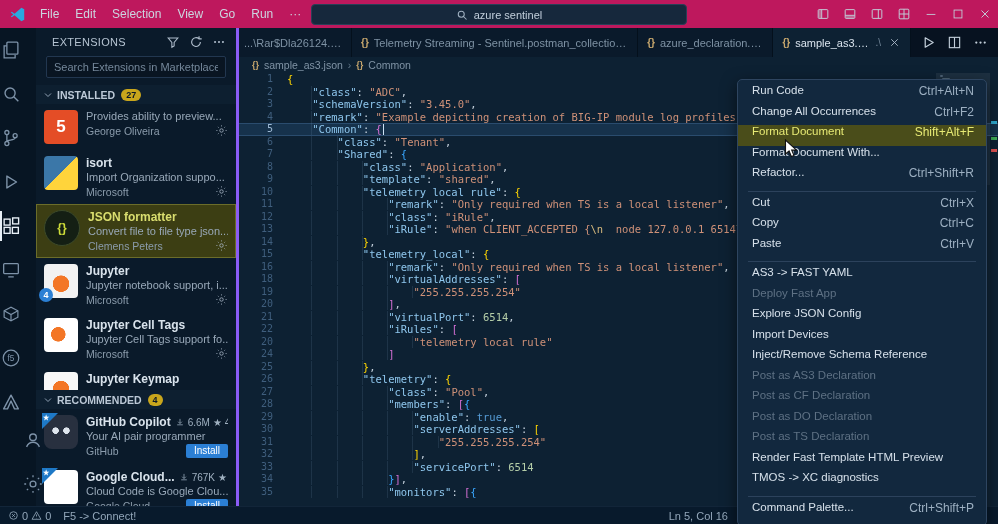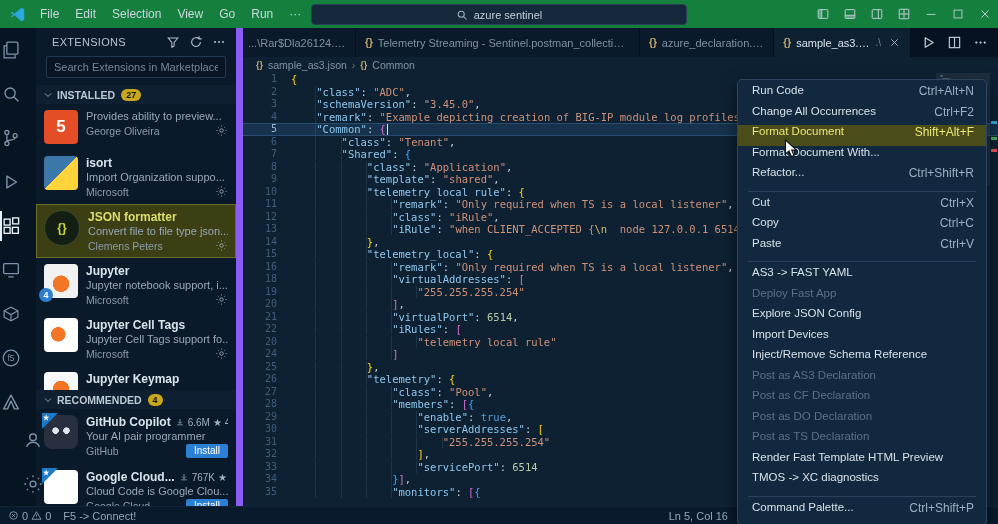--- a/index.html
+++ b/index.html
@@ -2,21 +2,21 @@
 <html><head>
 <meta charset="utf-8">
 <style>
   html,body{margin:0;padding:0;background:#000;overflow:hidden}
   .window{position:relative;width:998px;height:524px;background:#0d2133;overflow:hidden;
     font-family:"Liberation Sans",sans-serif;color:#cfd9e3;font-size:12px}
   .ico{display:inline-flex;width:16px;height:16px}
   .ico svg{width:100%;height:100%}
 
   
-  .titlebar{position:absolute;top:0;left:0;right:0;height:28px;background:#15803d;display:flex;align-items:center;z-index:5}
+  .titlebar{position:absolute;top:0;left:0;right:0;height:28px;background:#be185d;display:flex;align-items:center;z-index:5}
   .tb-logo{width:17px;height:17px;margin:0 6px 0 9px;flex:none}
   .menubar{display:flex;height:100%}
   .menu-item{font-size:12px;color:#ccd6e0;padding:0 8px;display:flex;align-items:center}
   .nav-arrows{display:flex;gap:12px;margin-left:16px;color:#c2cedb}
   .nav-arrows .ico{width:15px;height:15px}
   .tb-search{position:absolute;left:50%;transform:translateX(-50%);top:4px;width:374px;height:19px;background:#16283c;
     border:1px solid #2a3f57;border-radius:4px;display:flex;align-items:center;justify-content:center;gap:6px;
     font-size:11px;color:#c2cfdc}
   .tb-search .ico{width:12px;height:12px;color:#9fb0c0}
   .tb-right{margin-left:auto;display:flex;align-items:center;height:100%}
@@ -28,21 +28,21 @@
 
   
   .activitybar{width:36px;background:#071523;display:flex;flex-direction:row;flex:none}
   .ab-item{height:44px;display:flex;align-items:center;justify-content:center;color:#7e93a9;position:relative}
   .ab-item.active{color:#e8f0f7}
   .ab-item.active::before{content:"";position:absolute;left:0;top:7px;bottom:7px;width:2px;background:#e8f0f7}
   .ab-ico{width:22px;height:22px}
   .ab-bottom{margin-top:auto}
 
   
-  .sidebar{width:200px;background:#0a1a2a;display:flex;flex-direction:column;overflow:hidden;flex:none;border-right:7px solid #8b5cf6}
+  .sidebar{width:200px;background:#0a1a2a;display:flex;flex-direction:column;overflow:hidden;flex:none;border-right:3px solid #8b5cf6}
   .sb-header{height:28px;display:flex;align-items:center;padding:0 10px 0 16px;flex:none}
   .sb-title{font-size:11px;color:#b6c4d2;letter-spacing:.3px}
   .sb-icons{margin-left:auto;display:flex;gap:9px;color:#aebccb}
   .sb-iconbtn{display:inline-flex;width:14px;height:14px}
   .sb-iconbtn svg{width:100%;height:100%}
   .sb-search{padding:0 10px 7px;flex:none}
   .sb-search input{width:100%;box-sizing:border-box;height:22px;background:#091522;border:1px solid #223750;
     color:#c3cfdb;font-size:11px;padding:0 7px;outline:none;border-radius:2px;font-family:"Liberation Sans",sans-serif}
   .sb-search input::placeholder{color:#74879a}
   .sb-section{height:19px;display:flex;align-items:center;gap:3px;padding:0 6px;font-size:10.5px;font-weight:bold;

